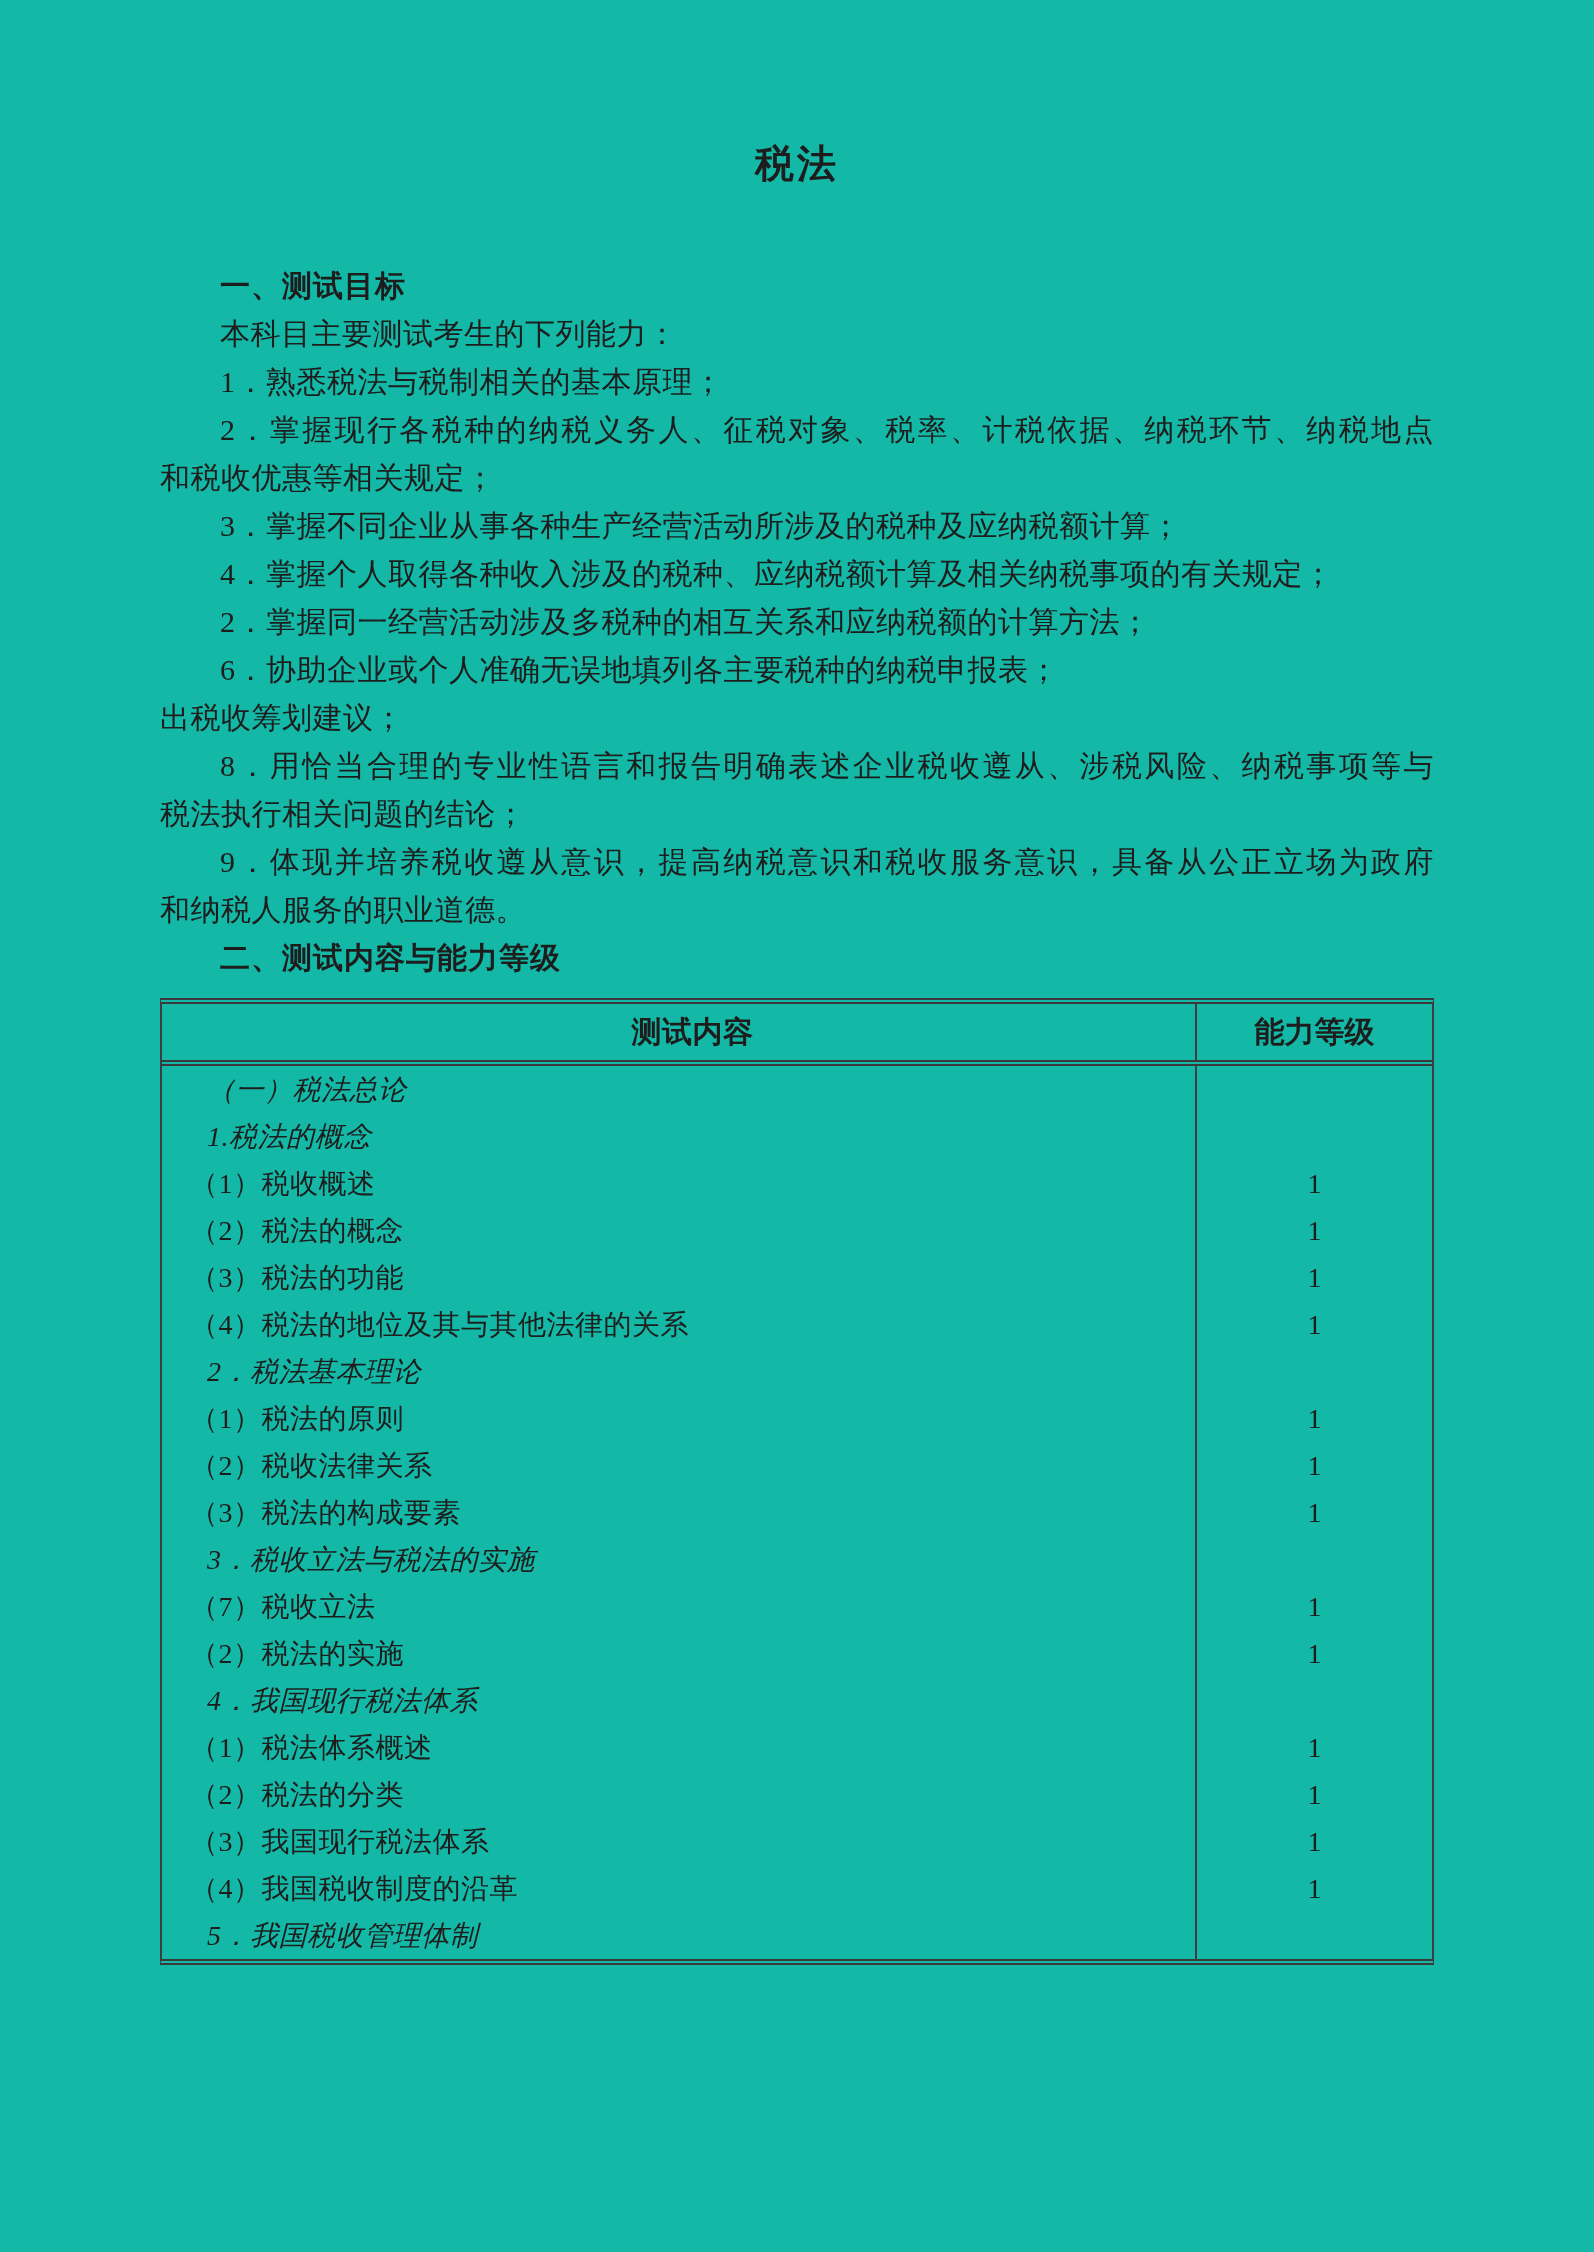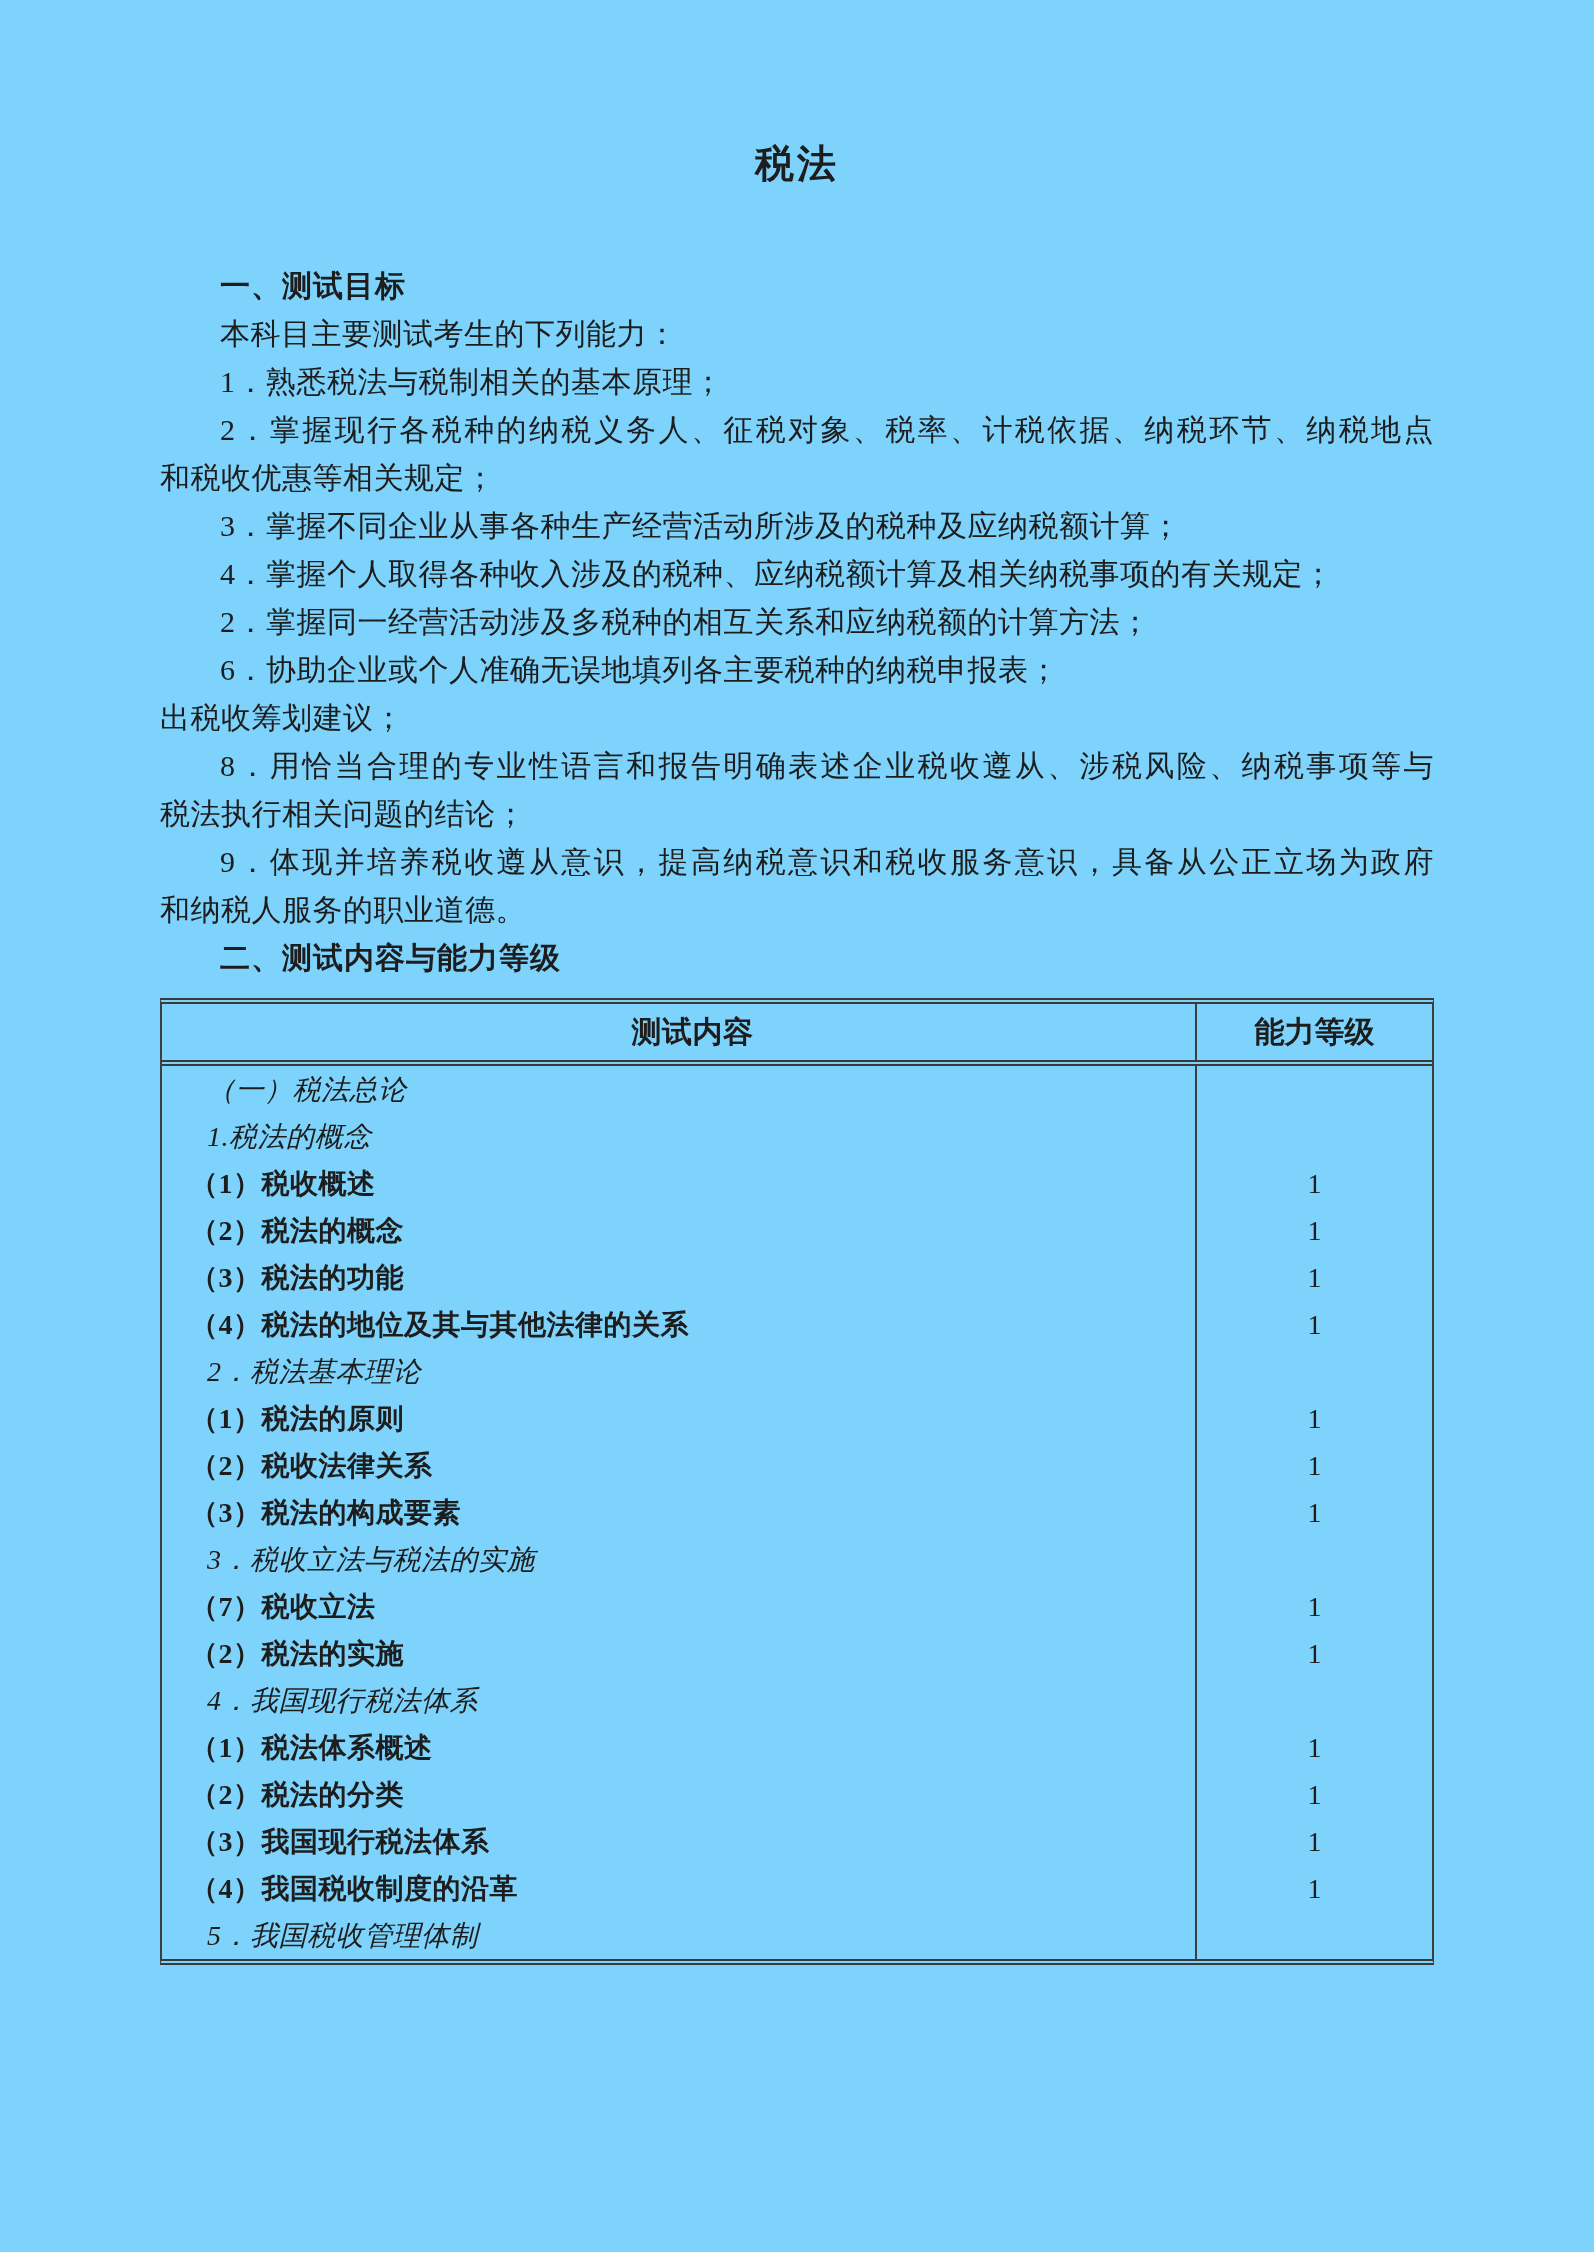--- a/index.html
+++ b/index.html
@@ -1,17 +1,17 @@
 <!DOCTYPE html>
 <html><head>
 <meta charset="utf-8">
 <style>
   html,body{margin:0;padding:0;background:#ffffff;}
   .page{
-    width:1594px;height:2252px;background:#7dd3fc;color:#1d1d1d;
+    width:1594px;height:2252px;background:#14b8a6;color:#1d1d1d;
     font-family:"Liberation Serif","DejaVu Serif",serif;
     box-sizing:border-box;padding:138px 160px 0 160px;
     position:relative;overflow:hidden;
   }
   .doc-title{
     text-align:center;font-size:39px;font-weight:bold;line-height:52px;
     letter-spacing:3px;margin-bottom:72px;
   }
   .h1{font-size:30px;font-weight:bold;line-height:48px;text-indent:2em;letter-spacing:1px;}
   .ln{font-size:30px;line-height:48px;letter-spacing:0.5px;}
@@ -27,21 +27,21 @@
   .cell-a{
     flex:0 0 1035px;border-right:2px solid #3e3e3e;box-sizing:border-box;
     display:flex;align-items:center;font-size:28px;letter-spacing:0.5px;padding-left:28px;
   }
   .cell-b{
     flex:1;display:flex;align-items:center;justify-content:center;font-size:28px;
   }
   .thead .cell-a{justify-content:center;font-size:30px;}
   .thead .cell-b{font-size:30px;}
   .row-sec .cell-a{padding-left:45px;font-style:italic;}
-  .row-sub .cell-a{font-weight:bold;}
+  .row-sub .cell-a{}
 </style>
 </head>
 <body>
 
 <div class="page">
 
   <div class="doc-title">税法</div>
 
   <div class="h1">一、测试目标</div>
 

